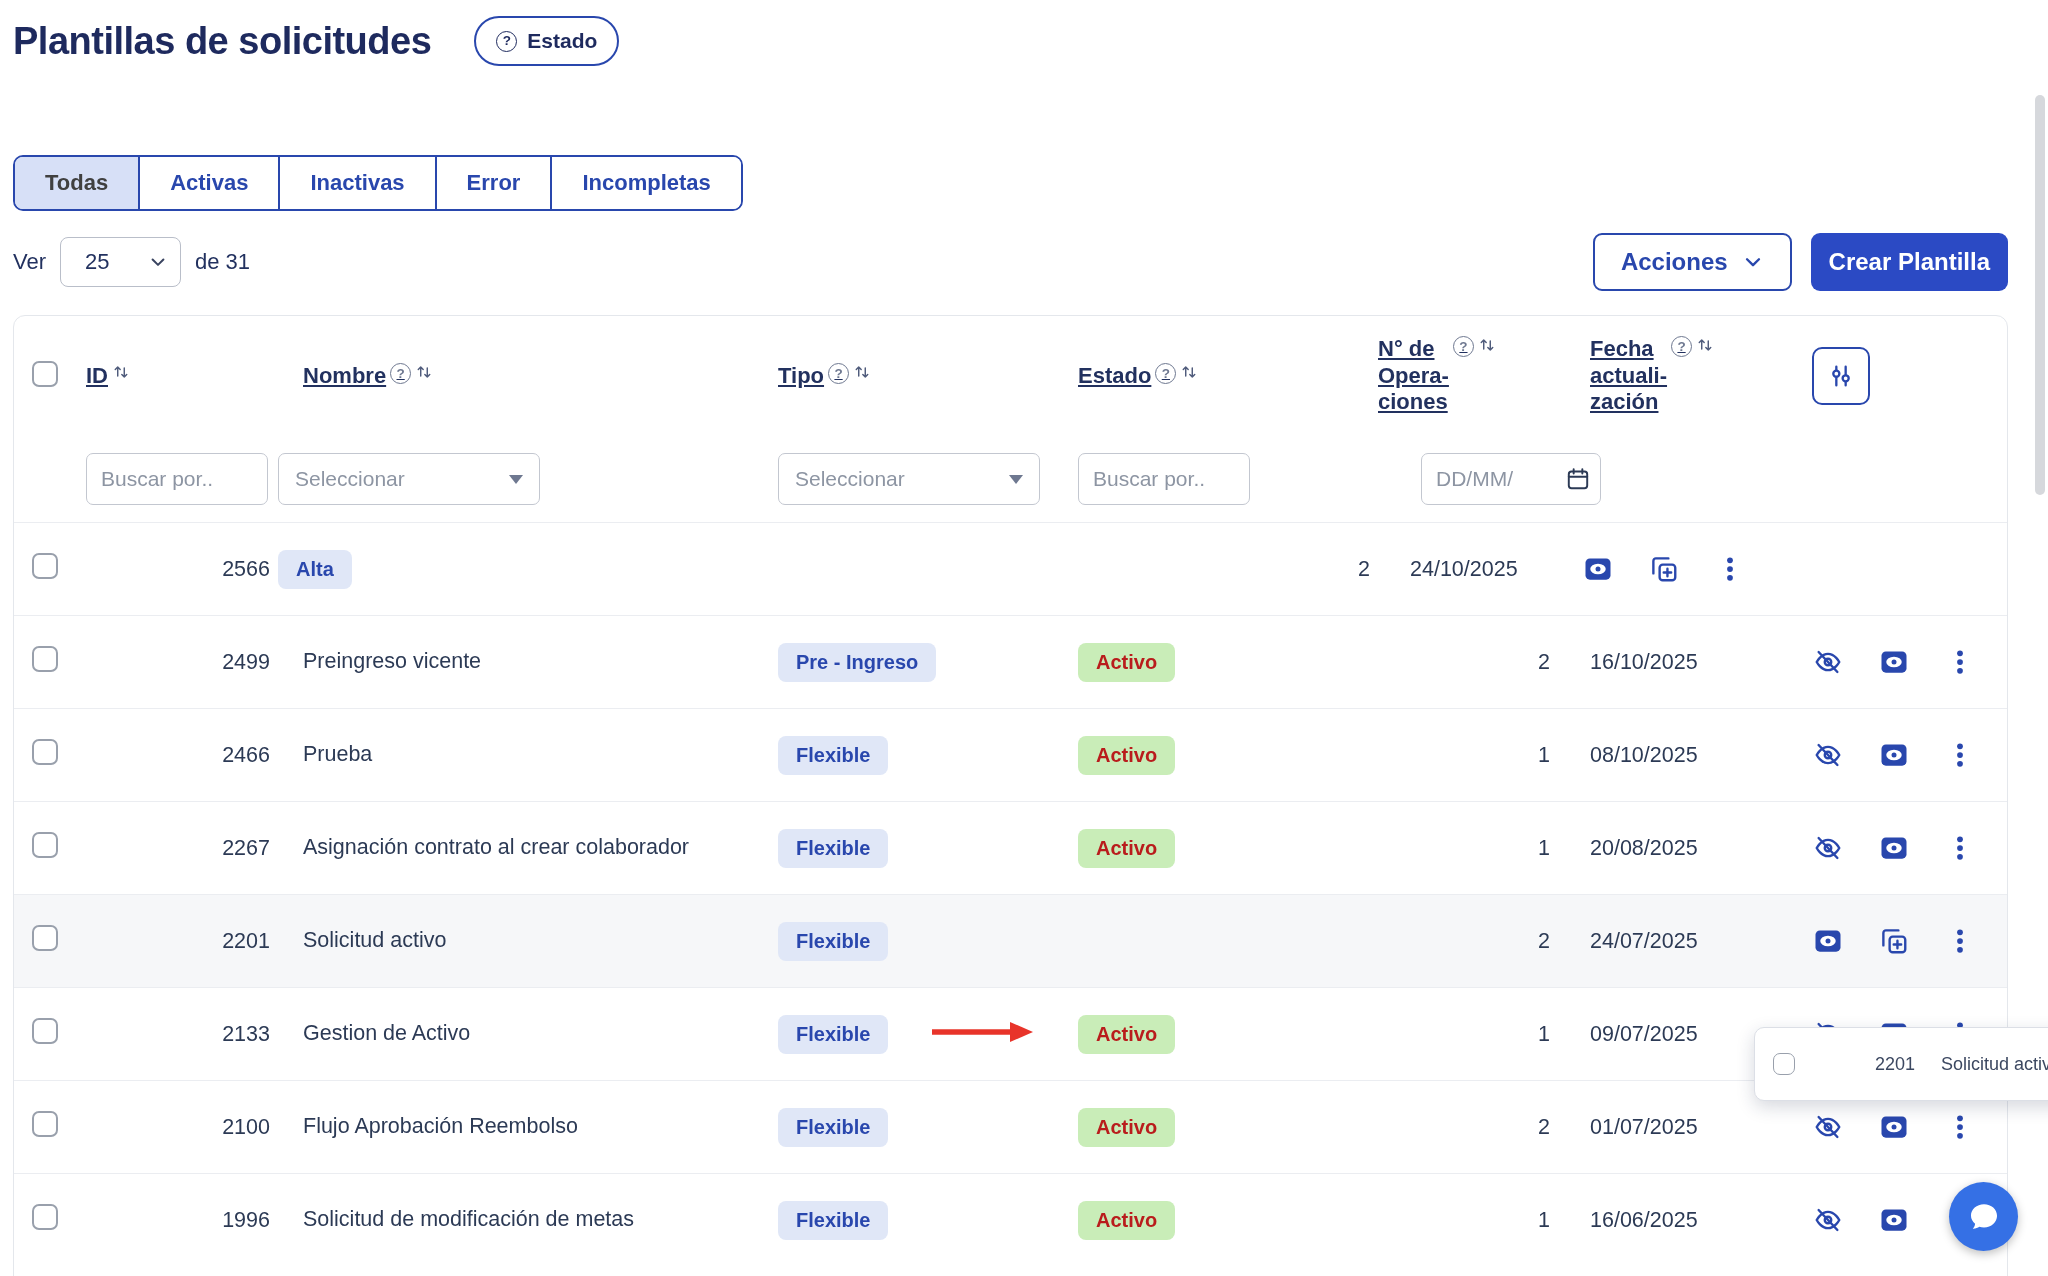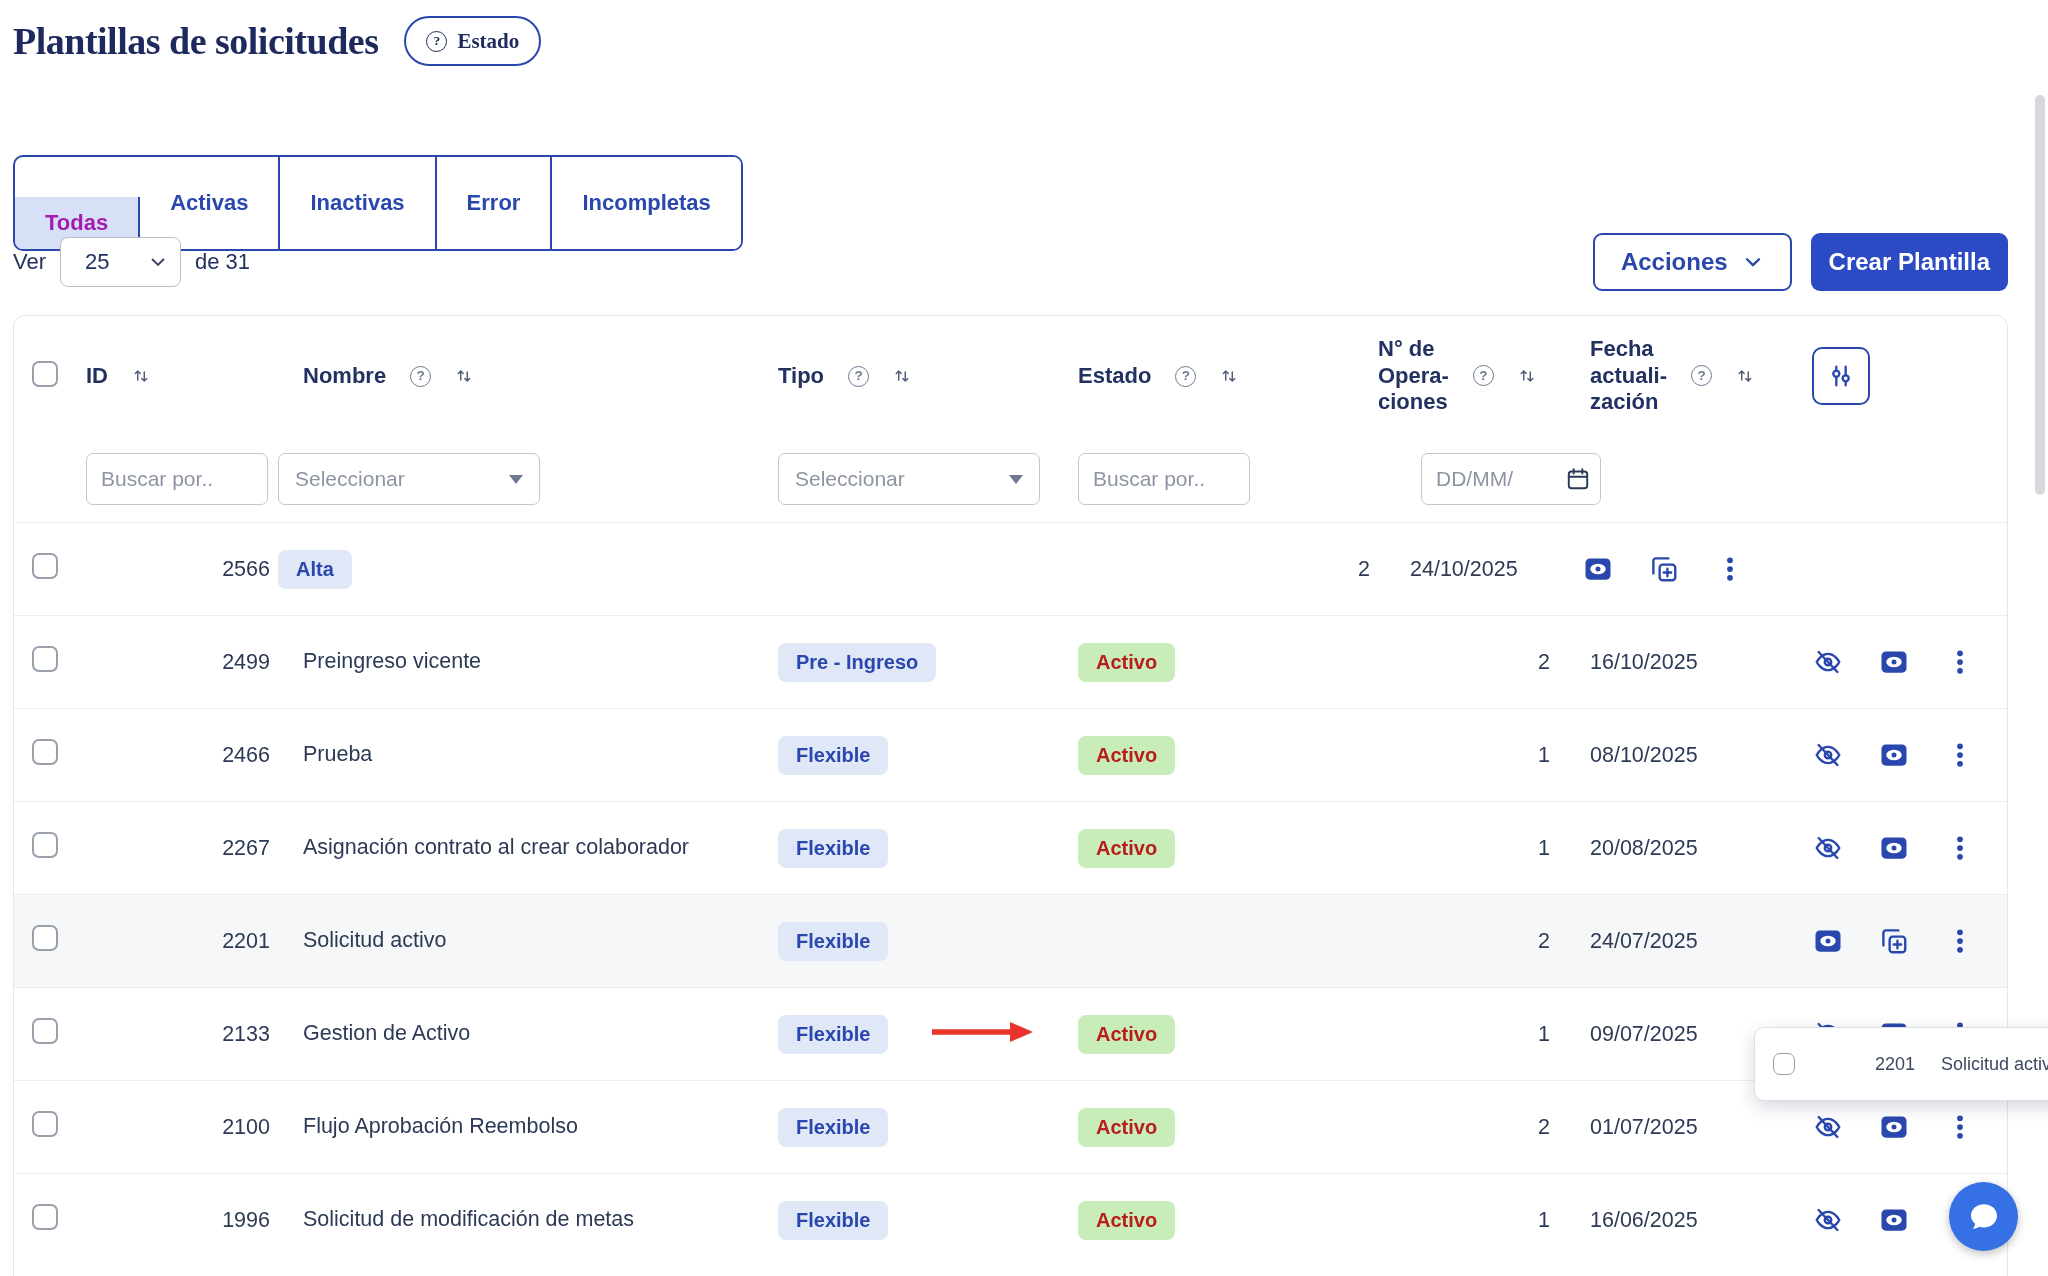--- a/index.html
+++ b/index.html
@@ -6,21 +6,21 @@
   html, body { width: 2048px; height: 1276px; }
   body {
     position: relative;
     overflow: hidden;
     background: #ffffff;
     font-family: "Liberation Sans", "DejaVu Sans", sans-serif;
     color: #2c3a55;
   }
 
   
-  .topbar { position: absolute; top: 16px; left: 13px; display: flex; align-items: center; gap: 26px; font-family: Liberation Serif, serif; }
+  .topbar { position: absolute; top: 16px; left: 13px; display: flex; align-items: center; gap: 43px; }
   .page-title { font-size: 38px; font-weight: 800; color: #1e2a5e; letter-spacing: -0.5px; }
   .help-pill {
     display: inline-flex; align-items: center; gap: 10px; height: 50px; padding: 0 20px;
     border: 2px solid #2947ad; border-radius: 25px; background: #fff;
     color: #1e2a5e; font-size: 21px; font-weight: 700; cursor: pointer;
     font-family: inherit;
   }
   .qicon {
     width: 21px; height: 21px; min-width: 21px; border: 1.6px solid #6e7890; border-radius: 50%;
     display: inline-flex; align-items: center; justify-content: center;
@@ -32,21 +32,21 @@
   .tabs {
     position: absolute; top: 155px; left: 13px; display: inline-flex;
     border: 2px solid #2947ad; border-radius: 10px; overflow: hidden; background: #fff;
   }
   .tab {
     padding: 13px 30px; font-size: 22px; font-weight: 700; color: #2947ad;
     background: #fff; border: none; border-right: 2px solid #2947ad; cursor: pointer;
     font-family: inherit;
   }
   .tab:last-child { border-right: none; }
-  .tab.active { background: #d7e0f7; color: #a21caf; margin-top: 40px; }
+  .tab.active { background: #d7e0f7; color: #404040; }
 
   
   .controls { position: absolute; top: 233px; left: 13px; width: 1995px; display: flex; align-items: center; }
   .ver-group { display: flex; align-items: center; gap: 14px; font-size: 22px; color: #22315f; }
   .select-sm {
     display: flex; align-items: center; justify-content: space-between; width: 121px; height: 50px;
     border: 1.5px solid #b9bec9; border-radius: 8px; padding: 0 12px 0 24px;
     font-size: 22px; color: #22315f; background: #fff; cursor: pointer;
   }
   .select-sm .chev { color: #39435f; display: inline-flex; }
@@ -61,21 +61,21 @@
     background: #2b4ac4; color: #fff; font-weight: 700; font-size: 24px; cursor: pointer; font-family: inherit;
   }
 
   
   .card {
     position: absolute; top: 315px; left: 13px; width: 1995px; height: 1100px;
     border: 1px solid #e4e7ec; border-radius: 12px; background: #fff; overflow: hidden;
   }
   .grid { display: grid; grid-template-columns: 64px 200px 500px 300px 300px 180px 230px 1fr; align-items: center; }
   .thead { height: 120px; }
-  .th { display: flex; align-items: center; gap: 24px; font-size: 22px; font-weight: 700; color: #22315f; }
+  .th { display: flex; align-items: flex-start; gap: 4px; font-size: 22px; font-weight: 700; color: #22315f; text-decoration: underline; }
   .wrap { white-space: pre-line; line-height: 1.22; }
   .col-check { padding-left: 18px; }
   .th-id { padding-left: 8px; }
   .th-nombre, .td-nombre { padding-left: 25px; }
   .td-nombre { padding-right: 55px; line-height: 1.3; }
   .td-id { text-align: right; padding-right: 8px; }
   .td-ops { text-align: right; padding-right: 8px; }
   .col-fecha { padding-left: 32px; }
   .col-actions { padding-left: 24px; display: flex; gap: 34px; align-items: center; }
   .sort { display: inline-flex; cursor: pointer; }

